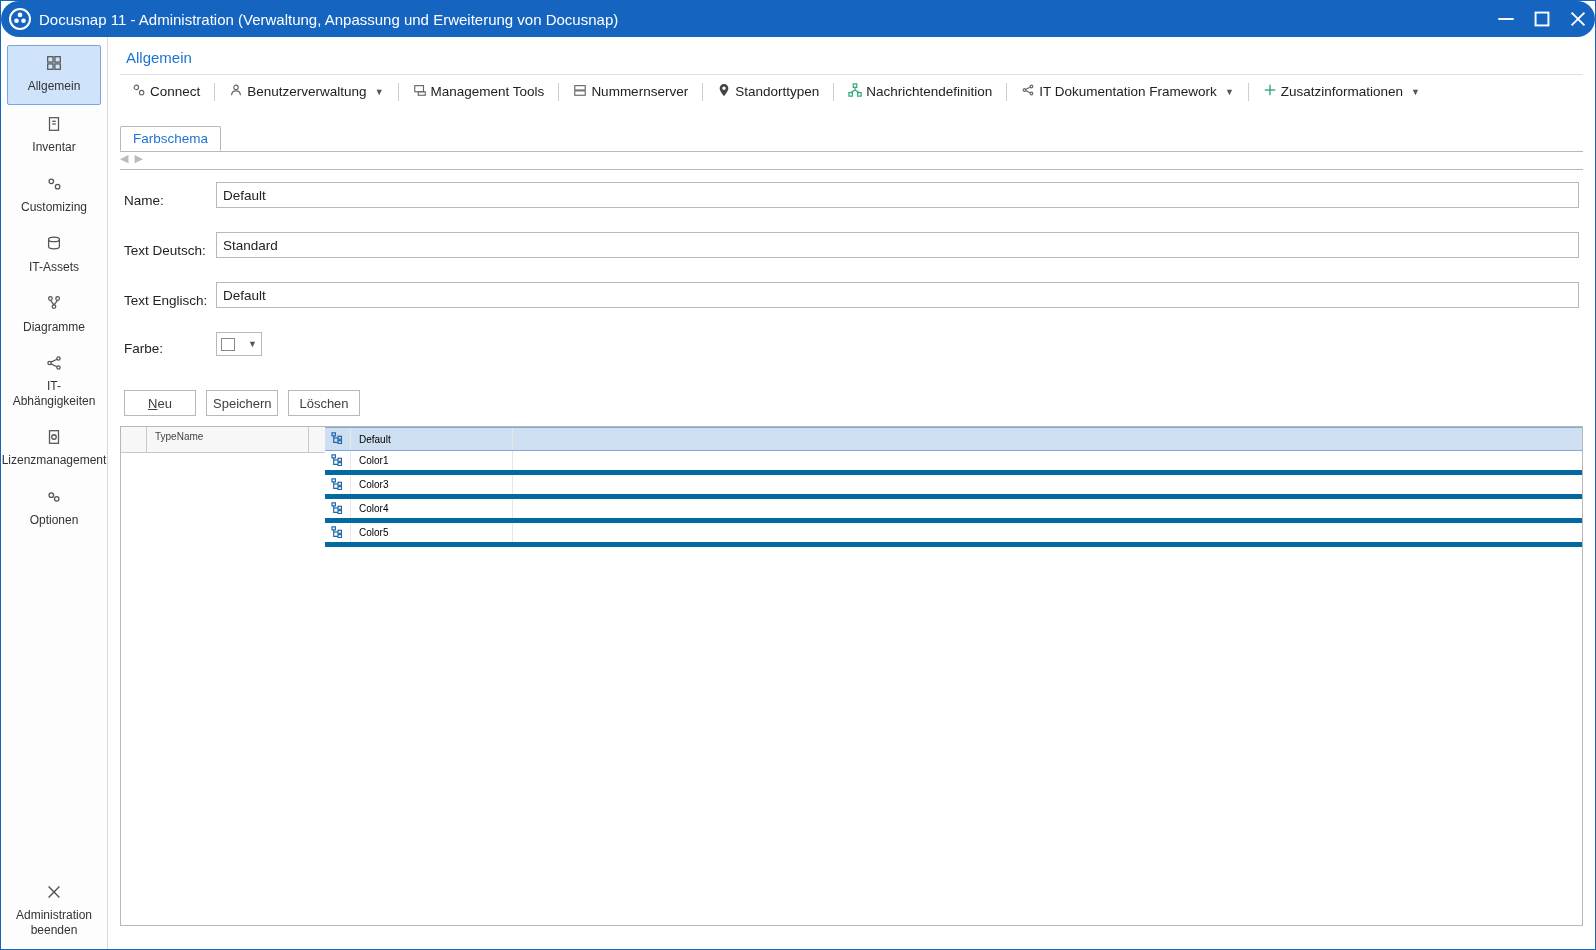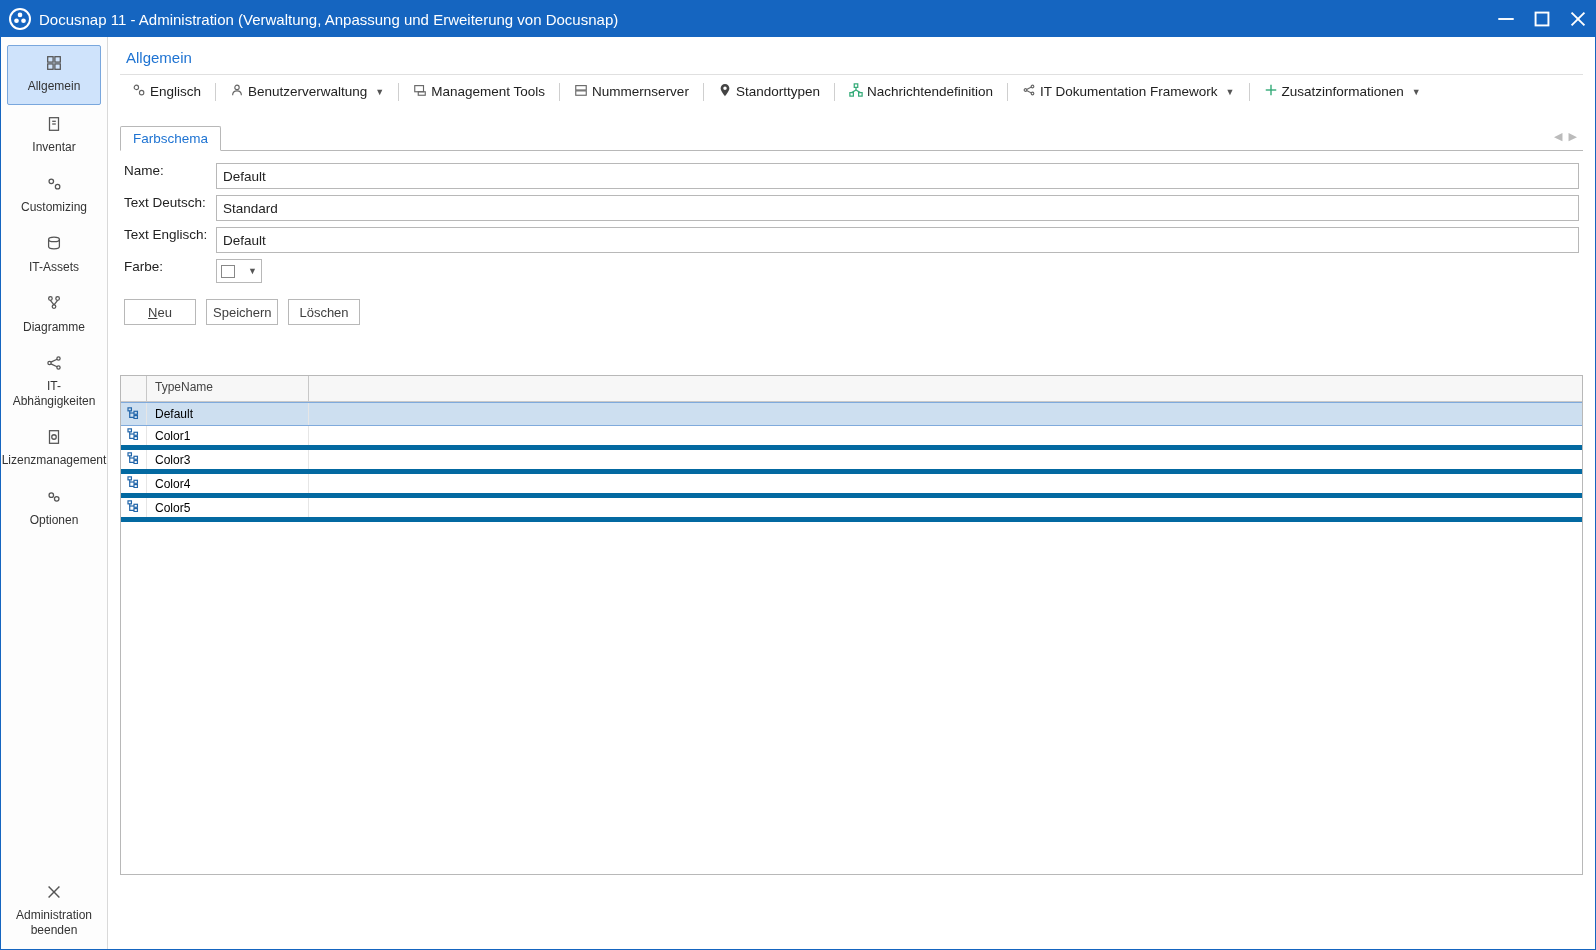--- a/index.html
+++ b/index.html
@@ -12,20 +12,21 @@
     position: relative;
   }
   
   .titlebar {
     background: #1565c0;
     color: #fff;
     height: 36px;
     display: flex; align-items: center;
     padding: 0 8px;
     font-size: 15px;
+    border-radius: 18px;
   }
   .titlebar .app-icon-wrap {
     width: 22px; height: 22px; border: 2px solid #fff; border-radius: 50%;
     display: flex; align-items: center; justify-content: center; margin-right: 8px;
   }
   .titlebar .app-icon-wrap svg { width: 14px; height: 14px; fill:#fff; }
   .titlebar .title-text { flex: 1; }
   .titlebar .win-controls { display: flex; gap: 18px; align-items: center; }
   .titlebar .win-btn { cursor: pointer; display: flex; align-items:center; justify-content:center; width:18px; height:18px; }
   .titlebar .win-btn svg { stroke:#fff; fill:none; stroke-width:1.5; }
@@ -73,37 +74,37 @@
     display:flex; align-items:center; gap:4px;
     padding: 4px 10px;
     font-size: 13.5px; color:#222;
     cursor:pointer;
     position: relative;
   }
   .toolbar .tb-sep { border-left: 1px solid #cfcfcf; height: 18px; margin: 0 4px; }
   .toolbar .tb-item svg { width:14px; height:14px; }
   .toolbar .dd-caret { margin-left:4px; }
 
-  .tabstrip-wrap { display:flex; margin-top: 18px; }
+  .tabstrip-wrap { display:flex; margin-top: 18px; flex-direction: column; }
   .tabstrip { display:flex; align-items:flex-end; }
   .tab {
     border: 1px solid #b8b8b8;
     border-bottom: 1px solid #fff;
     background:#fff;
     padding: 4px 12px;
     font-size: 13.5px; color:#1e73d2;
     position:relative; z-index:2;
     border-top-left-radius: 2px;
     border-top-right-radius: 2px;
   }
   .tabstrip-rest { flex:1; border-bottom:1px solid #b8b8b8; }
   .tab-nav-arrows { display:flex; gap:6px; padding-right:6px; color:#bbb; font-size:11px; align-items:center; border-bottom:1px solid #b8b8b8; height:100%; padding-bottom:4px;}
 
   .form-area { padding: 12px 4px 8px 4px; }
-  .form-row { display:flex; align-items:flex-start; margin-bottom: 6px; }
+  .form-row { display:flex; align-items:flex-end; margin-bottom: 24px; }
   .form-row .flabel { width: 92px; font-size: 13.5px; color:#222; }
   .form-row input.text {
     flex:1; height:26px; border:1px solid #b8b8b8; padding:2px 6px;
     font-size: 13.5px; color:#222; outline:none;
   }
   .color-picker {
     width: 46px; height: 24px; border:1px solid #b8b8b8; display:flex; align-items:center;
     padding: 0 4px; gap:6px; cursor:pointer; background:#fff;
   }
   .color-picker .swatch { width:14px; height:13px; border:1px solid #888; background:#fff;}
@@ -113,23 +114,22 @@
   .action-buttons button {
     width: 72px; height: 26px; background:#fff; border:1px solid #b8b8b8;
     font-size:13px; color:#404040; cursor:pointer;
   }
   .action-buttons button .ul { text-decoration: underline; }
 
   .grid {
     border:1px solid #b8b8b8;
     height: 500px;
     overflow:hidden;
-    display:flex; flex-direction: column;
-    font-size:12px;
-    margin-top:40px;
+    display:flex; 
+    font-size:10px;
   }
   .grid-header {
     display:flex; background:#f7f7f7;
     border-bottom:1px solid #c8c8c8;
     height:26px;
   }
   .grid-header .col {
     border-right:1px solid #c8c8c8; padding:4px 8px; color:#444;
   }
   .grid-header .col.indicator { width:26px; border-right:1px solid #c8c8c8;}
@@ -268,21 +268,21 @@
 
     <div class="main">
       <div class="page-title">Allgemein</div>
 
       <div class="toolbar" id="toolbar">
           <div class="tb-item">
             <span class="icon"><svg viewBox="0 0 16 16" stroke="#666" fill="none" stroke-width="1.3">
                 <circle cx="5" cy="5" r="2.5"></circle>
                 <circle cx="11" cy="11" r="2.5"></circle>
               </svg></span>
-            <span>Englisch</span>
+            <span>Connect</span>
           </div>
           <span class="tb-sep"></span>
           <div class="tb-item">
             <span class="icon"><svg viewBox="0 0 16 16" stroke="#666" fill="none" stroke-width="1.3">
                 <circle cx="8" cy="5" r="2.5"></circle>
                 <path d="M3 14c0-3 2-5 5-5s5 2 5 5"></path>
               </svg></span>
             <span>Benutzerverwaltung</span>
             <span class="dd-caret" style="font-size:9px;color:#555;">▼</span>
           </div>

